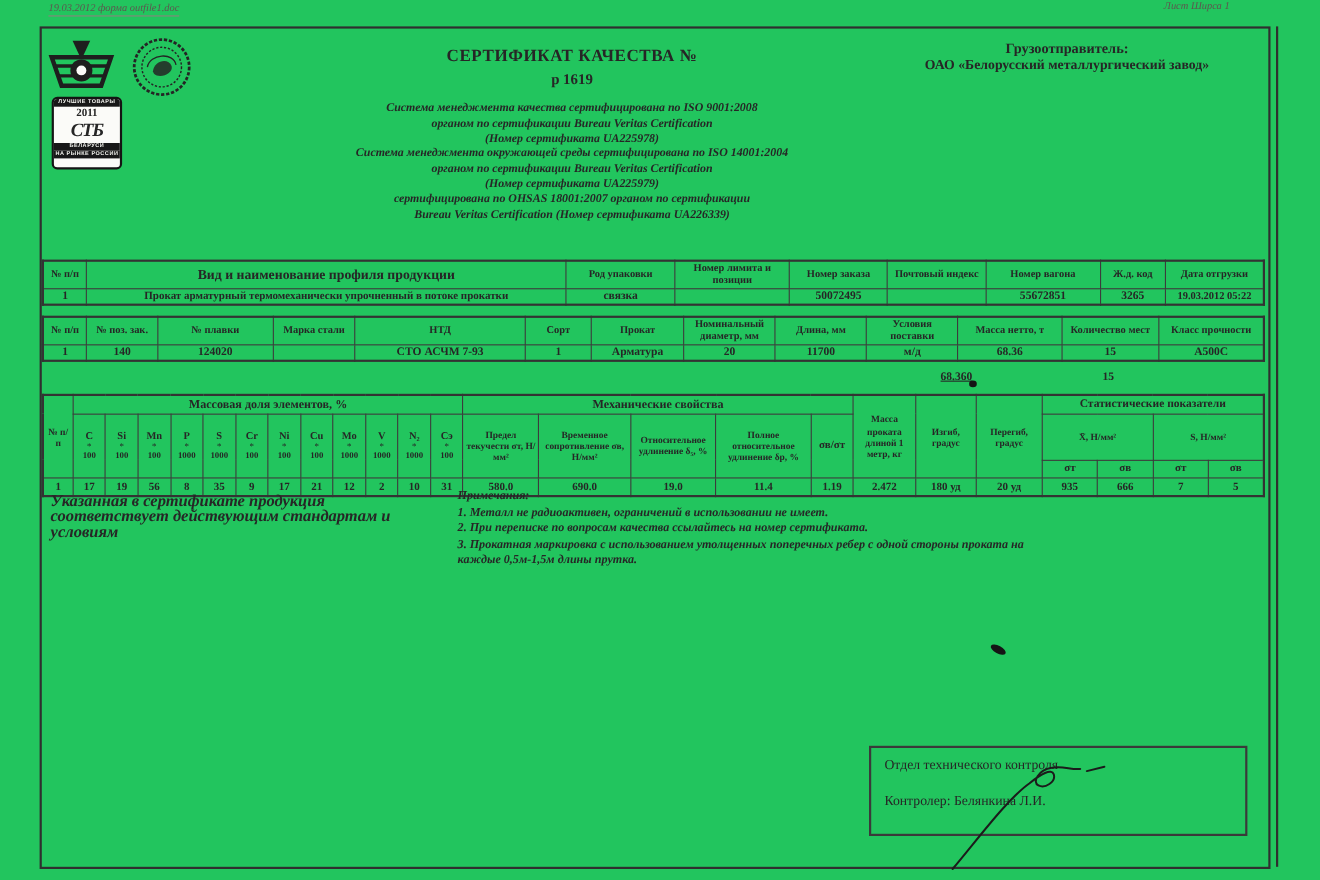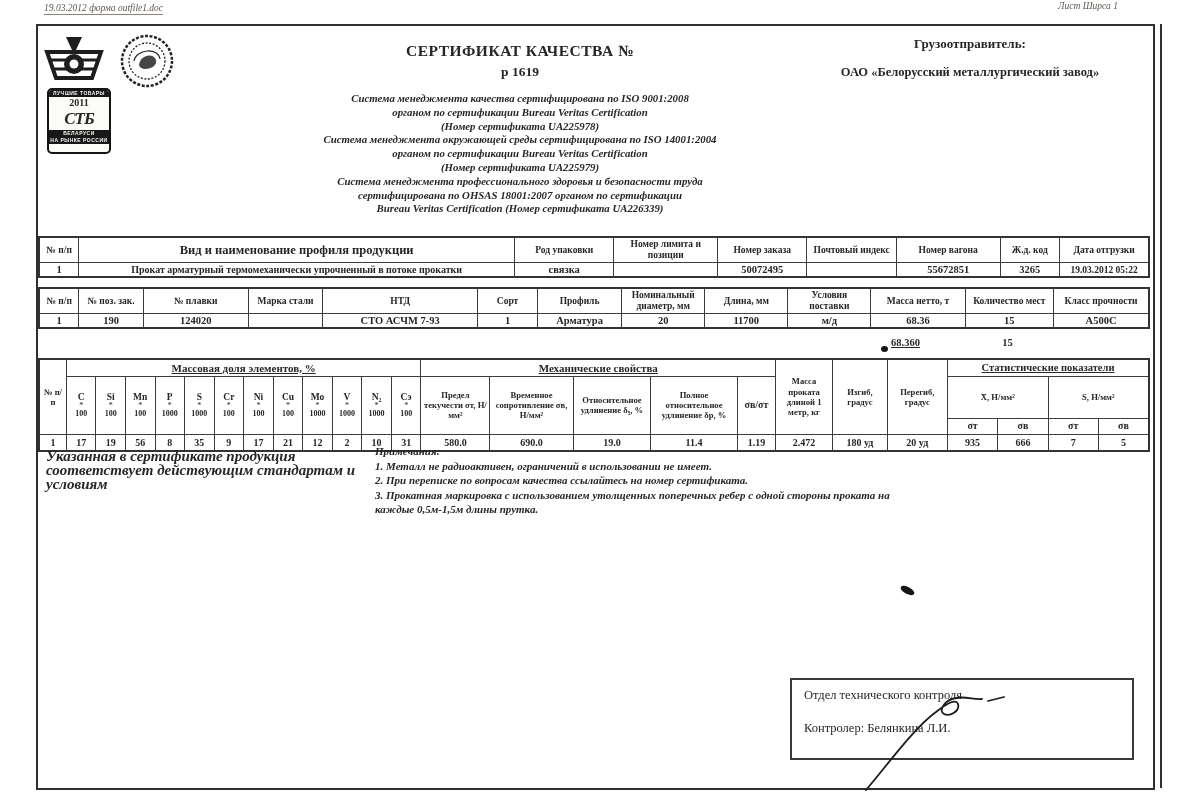--- a/index.html
+++ b/index.html
@@ -1,16 +1,16 @@
 <!DOCTYPE html>
 <html><head>
 <meta charset="utf-8">
 <style>
   html,body{margin:0;padding:0;background:#e9e9e6;}
-  .page{position:relative;width:1200px;height:800px;background:#ffffff;overflow:hidden;
+  .page{position:relative;width:1200px;height:800px;background:#22c55e;overflow:hidden;
         font-family:"Liberation Serif",serif;color:#262626;}
   
   .meta{position:absolute;font-size:9.5px;color:#5d574f;font-style:italic;white-space:nowrap;}
   .meta-left{left:44px;top:3px;border-bottom:1px solid #8a847c;padding-bottom:1px;}
   .meta-right{left:1058px;top:1px;}
   
   .frame{position:absolute;left:36px;top:24px;width:1115px;height:762px;border:2px solid #2f2f2f;}
   .dbl-line{position:absolute;left:1160px;top:24px;width:2px;height:764px;background:#2f2f2f;}
   
   .logo-block{position:absolute;left:42px;top:34px;width:150px;}
@@ -26,44 +26,44 @@
              align-items:center;justify-content:center;font-weight:bold;font-size:13px;}
   .isotext{font-weight:bold;font-size:13px;letter-spacing:2px;font-family:"Liberation Sans",sans-serif;}
   
   .title-block{position:absolute;left:255px;top:42px;width:530px;text-align:center;}
   .doc-title{font-size:15.5px;font-weight:bold;letter-spacing:.5px;}
   .doc-number{font-size:13.5px;font-weight:bold;margin-top:4px;}
   .cert-lines{margin-top:12px;font-size:10.8px;font-weight:bold;font-style:italic;line-height:13.8px;}
   
   .ship-block{position:absolute;left:795px;top:36px;width:350px;text-align:center;}
   .ship-label{font-size:13px;font-weight:bold;}
-  .ship-value{font-size:12.5px;font-weight:bold;margin-top:13px;}
+  .ship-value{font-size:12.5px;font-weight:bold;margin-top:0;}
   .consignee{margin-top:16px;font-size:13px;font-weight:bold;}
   
   table.tbl{position:absolute;left:38px;width:1112px;border-collapse:collapse;table-layout:fixed;
             border:2px solid #333;}
   table.tbl td{border:1px solid #3c3c3c;text-align:center;vertical-align:middle;
                padding:1px 2px;overflow:hidden;}
   .hc{font-weight:bold;font-size:9.5px;line-height:1.18;}
   .hc-big{font-weight:bold;font-size:12.5px;}
   .dc{font-weight:bold;font-size:10.5px;}
   .t1{top:236px;}
   .t2{top:287px;}
   .t3{top:358px;}
   .t3 .hc{font-size:8.6px;}
-  .t3 .group{font-size:11px;font-weight:bold;text-decoration:underline;}
+  .t3 .group{font-size:11px;font-weight:bold;}
   .t3 .sym{font-size:9.5px;font-weight:bold;line-height:10px;}
   .t3 .star{font-size:8px;line-height:7px;}
   .t3 .fac{font-size:8px;font-weight:bold;line-height:9px;}
   .t3 .dc{font-size:10px;}
   .totals{position:absolute;font-size:10.5px;font-weight:bold;text-align:center;top:337px;}
   
   .statement{position:absolute;left:46px;top:449px;width:345px;font-size:15px;font-weight:bold;
              font-style:italic;line-height:14px;}
-  .notes{position:absolute;left:375px;top:444px;width:545px;font-size:11px;font-weight:bold;
+  .notes{position:absolute;left:416px;top:444px;width:545px;font-size:11px;font-weight:bold;
          font-style:italic;line-height:14.5px;}
   
   .control-box{position:absolute;left:790px;top:678px;width:344px;height:82px;
                border:2px solid #3a3a3a;padding:8px 12px;box-sizing:border-box;}
   .control-title{font-size:12.5px;}
   .control-name{font-size:12.5px;margin-top:18px;}
   .signature{position:absolute;left:848px;top:686px;overflow:visible;}
   
   .speck{position:absolute;background:#151515;border-radius:50%;}
   .speck1{left:881px;top:346px;width:7px;height:6px;}
@@ -109,21 +109,20 @@
   <div class="title-block">
     <div class="doc-title">СЕРТИФИКАТ КАЧЕСТВА №</div>
     <div class="doc-number">р 1619</div>
     <div class="cert-lines">
       <div>Система менеджмента качества сертифицирована по ISO 9001:2008</div>
       <div>органом по сертификации Bureau Veritas Certification</div>
       <div>(Номер сертификата UA225978)</div>
       <div>Система менеджмента окружающей среды сертифицирована по ISO 14001:2004</div>
       <div>органом по сертификации Bureau Veritas Certification</div>
       <div>(Номер сертификата UA225979)</div>
-      <div>Система менеджмента профессионального здоровья и безопасности труда</div>
       <div>сертифицирована по OHSAS 18001:2007 органом по сертификации</div>
       <div>Bureau Veritas Certification  (Номер сертификата UA226339)</div>
     </div>
   </div>
 
   <div class="ship-block">
     <div class="ship-label">Грузоотправитель:</div>
     <div class="ship-value">ОАО «Белорусский металлургический завод»</div>
   </div>
 
@@ -182,46 +181,46 @@
         <col style="width:8.6%">
     </colgroup>
     <tbody>
         <tr>
       <td class="hc">№ п/п</td>
       <td class="hc">№ поз. зак.</td>
       <td class="hc">№ плавки</td>
       <td class="hc">Марка стали</td>
       <td class="hc">НТД</td>
       <td class="hc">Сорт</td>
-      <td class="hc">Профиль</td>
+      <td class="hc">Прокат</td>
       <td class="hc">Номинальный диаметр, мм</td>
       <td class="hc">Длина, мм</td>
       <td class="hc">Условия поставки</td>
       <td class="hc">Масса нетто, т</td>
       <td class="hc">Количество мест</td>
       <td class="hc">Класс прочности</td>
     </tr>
     <tr>
       <td class="dc">1</td>
-      <td class="dc">190</td>
+      <td class="dc">140</td>
       <td class="dc">124020</td>
       <td class="dc"></td>
       <td class="dc">СТО АСЧМ 7-93</td>
       <td class="dc">1</td>
       <td class="dc">Арматура</td>
       <td class="dc">20</td>
       <td class="dc">11700</td>
       <td class="dc">м/д</td>
       <td class="dc">68.36</td>
       <td class="dc">15</td>
       <td class="dc">А500С</td>
     </tr>
   </tbody>
     </table>
-  <div class="totals" style="left:858px;width:95px;text-decoration:underline;">68.360</div>
+  <div class="totals" style="left:822px;width:95px;text-decoration:underline;">68.360</div>
   <div class="totals" style="left:963px;width:89px;">15</div>
 
   <table class="tbl t3">
     <colgroup>
       <col style="width:2.5%">
       <col style="width:2.7%">
         <col style="width:2.7%">
         <col style="width:2.7%">
         <col style="width:2.7%">
       <col style="width:2.7%">

